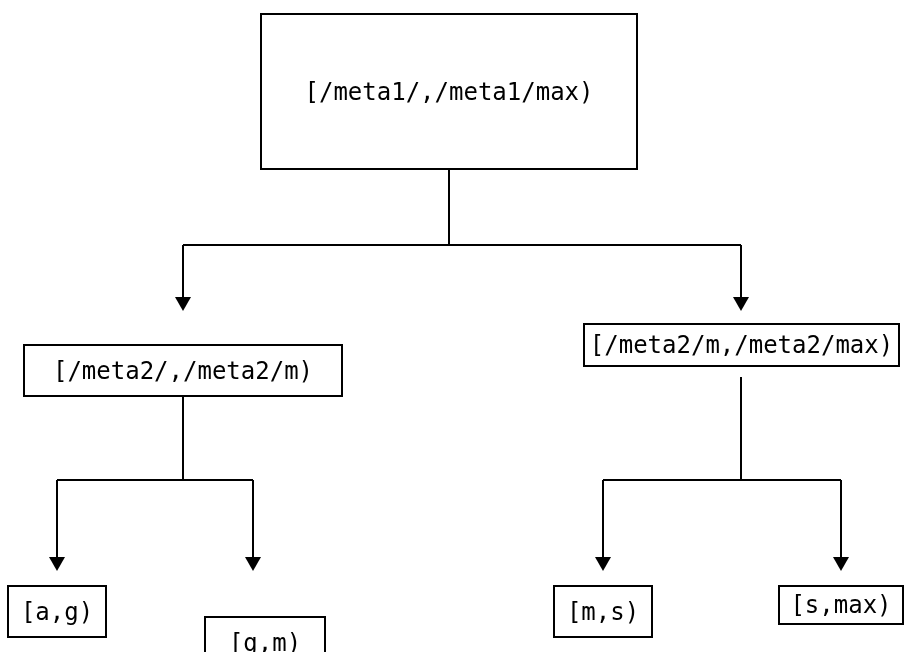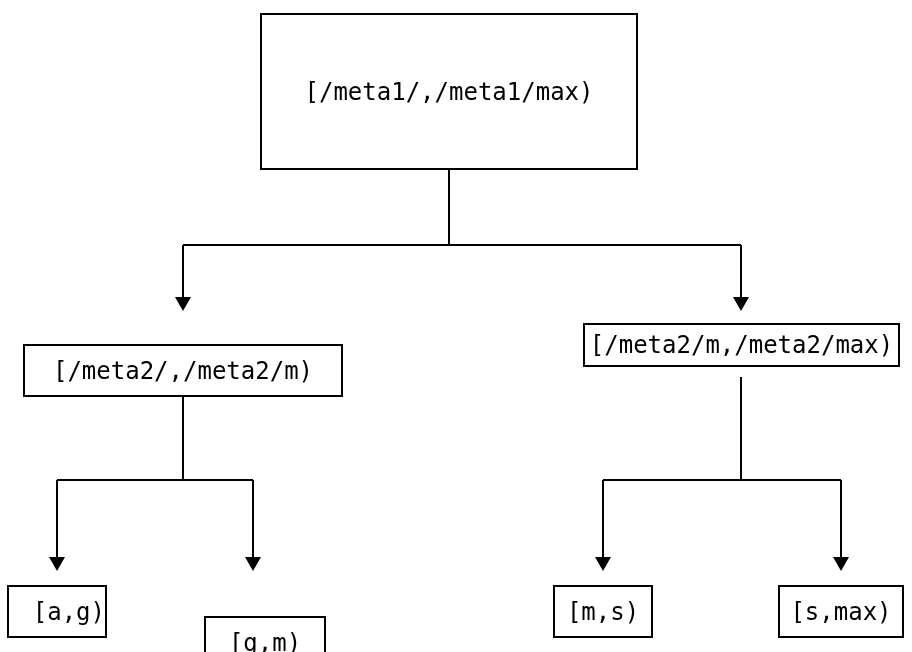--- a/index.html
+++ b/index.html
@@ -31,24 +31,24 @@
     display: flex;
     align-items: center;
     justify-content: center;
     font-size: 24px;
     line-height: 1;
     white-space: nowrap;
   }
   .node-root   { left: 260px; top: 13px;  width: 378px; height: 157px; }
   .node-l2a    { left: 23px;  top: 324px; width: 320px; height: 53px; margin-top: 20px; }
   .node-l2b    { left: 583px; top: 323px; width: 317px; height: 44px; }
-  .node-leaf1  { left: 7px;   top: 585px; width: 100px; height: 53px; justify-content: flex-end; }
+  .node-leaf1  { left: 7px;   top: 585px; width: 100px; height: 53px; }
   .node-leaf2  { left: 204px; top: 616px; width: 122px;  height: 53px; }
   .node-leaf3  { left: 553px; top: 585px; width: 100px; height: 53px; }
-  .node-leaf4  { left: 778px; top: 585px; width: 126px; height: 53px; }
+  .node-leaf4  { left: 778px; top: 585px; width: 126px; height: 40px; }
   .edge-line {
     stroke: #000000;
     stroke-width: 2;
     fill: none;
   }
   .arrowhead {
     fill: #000000;
     stroke: none;
   }
 </style>

